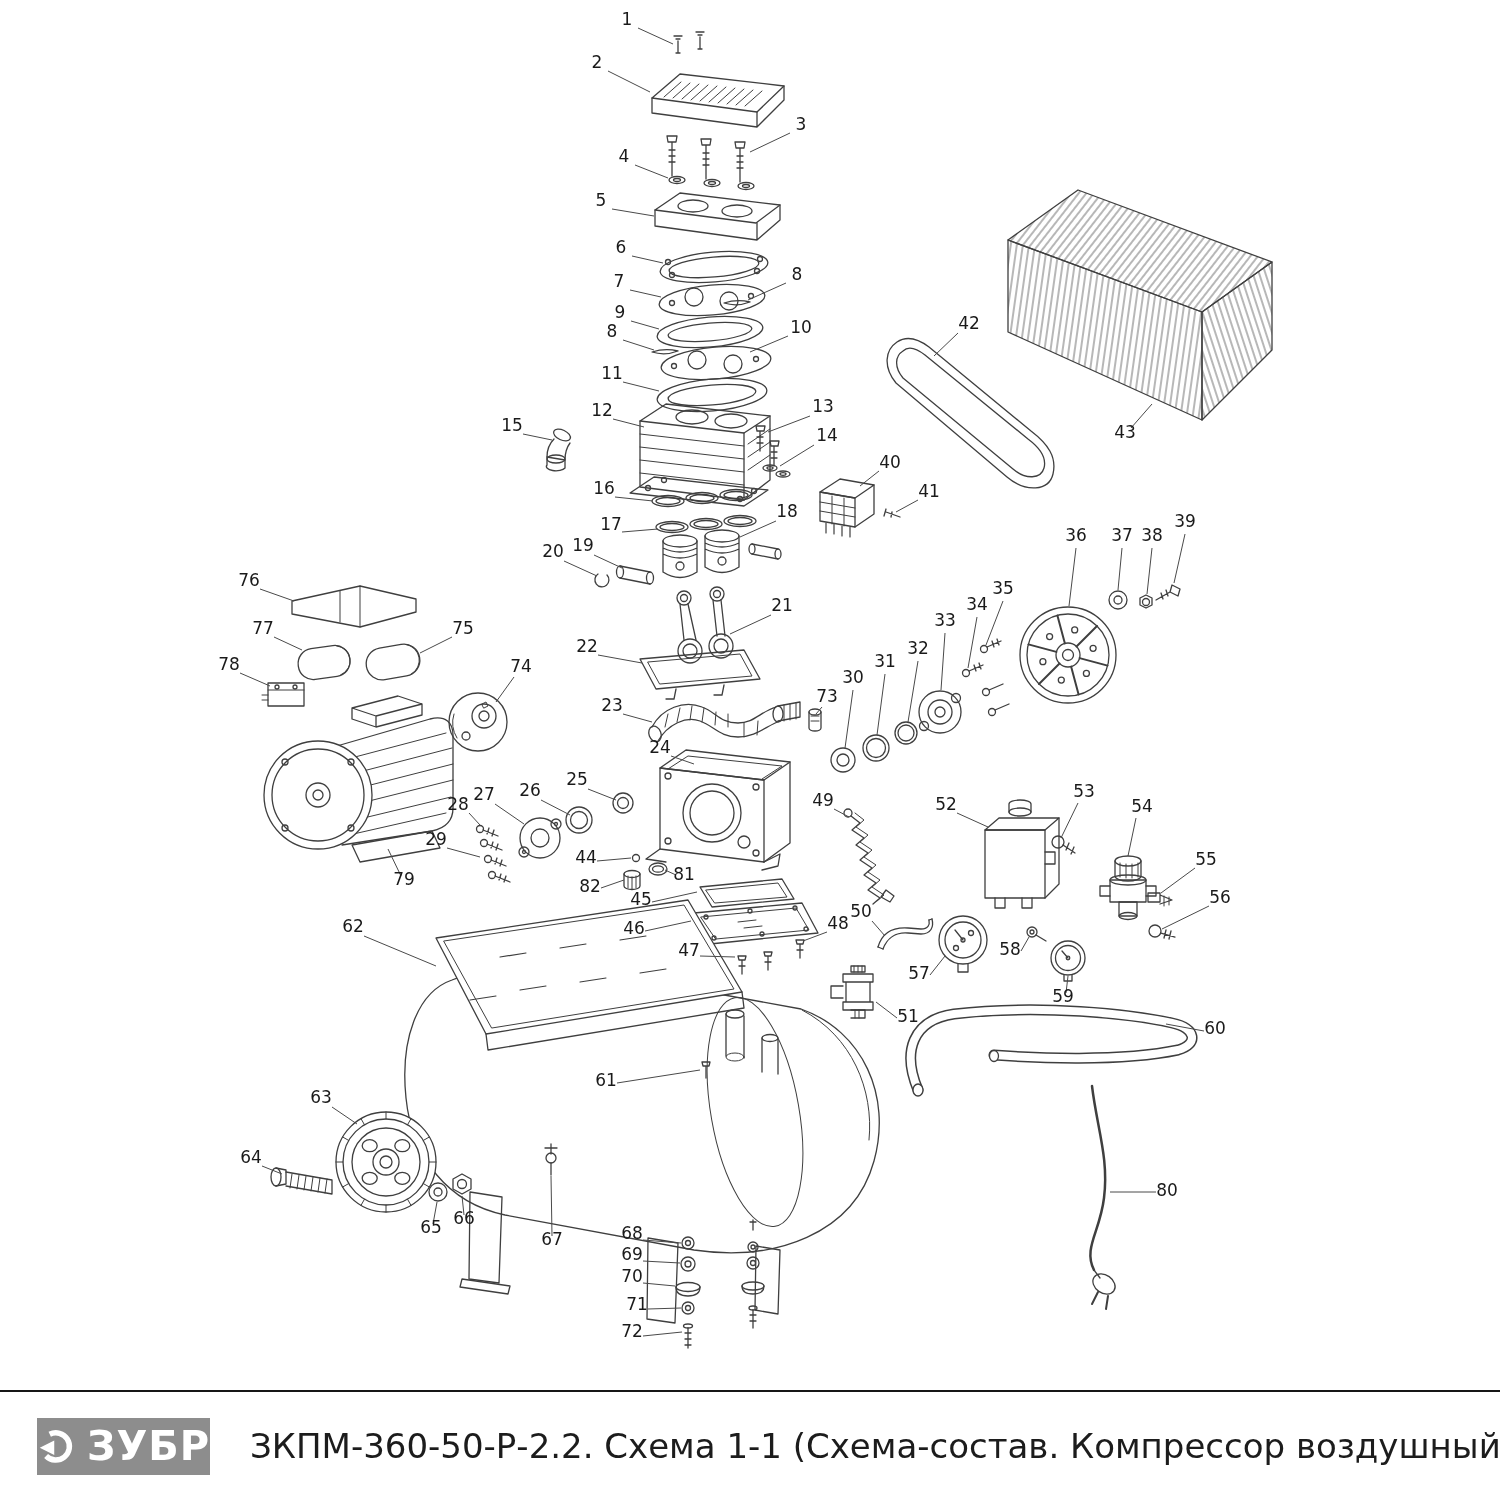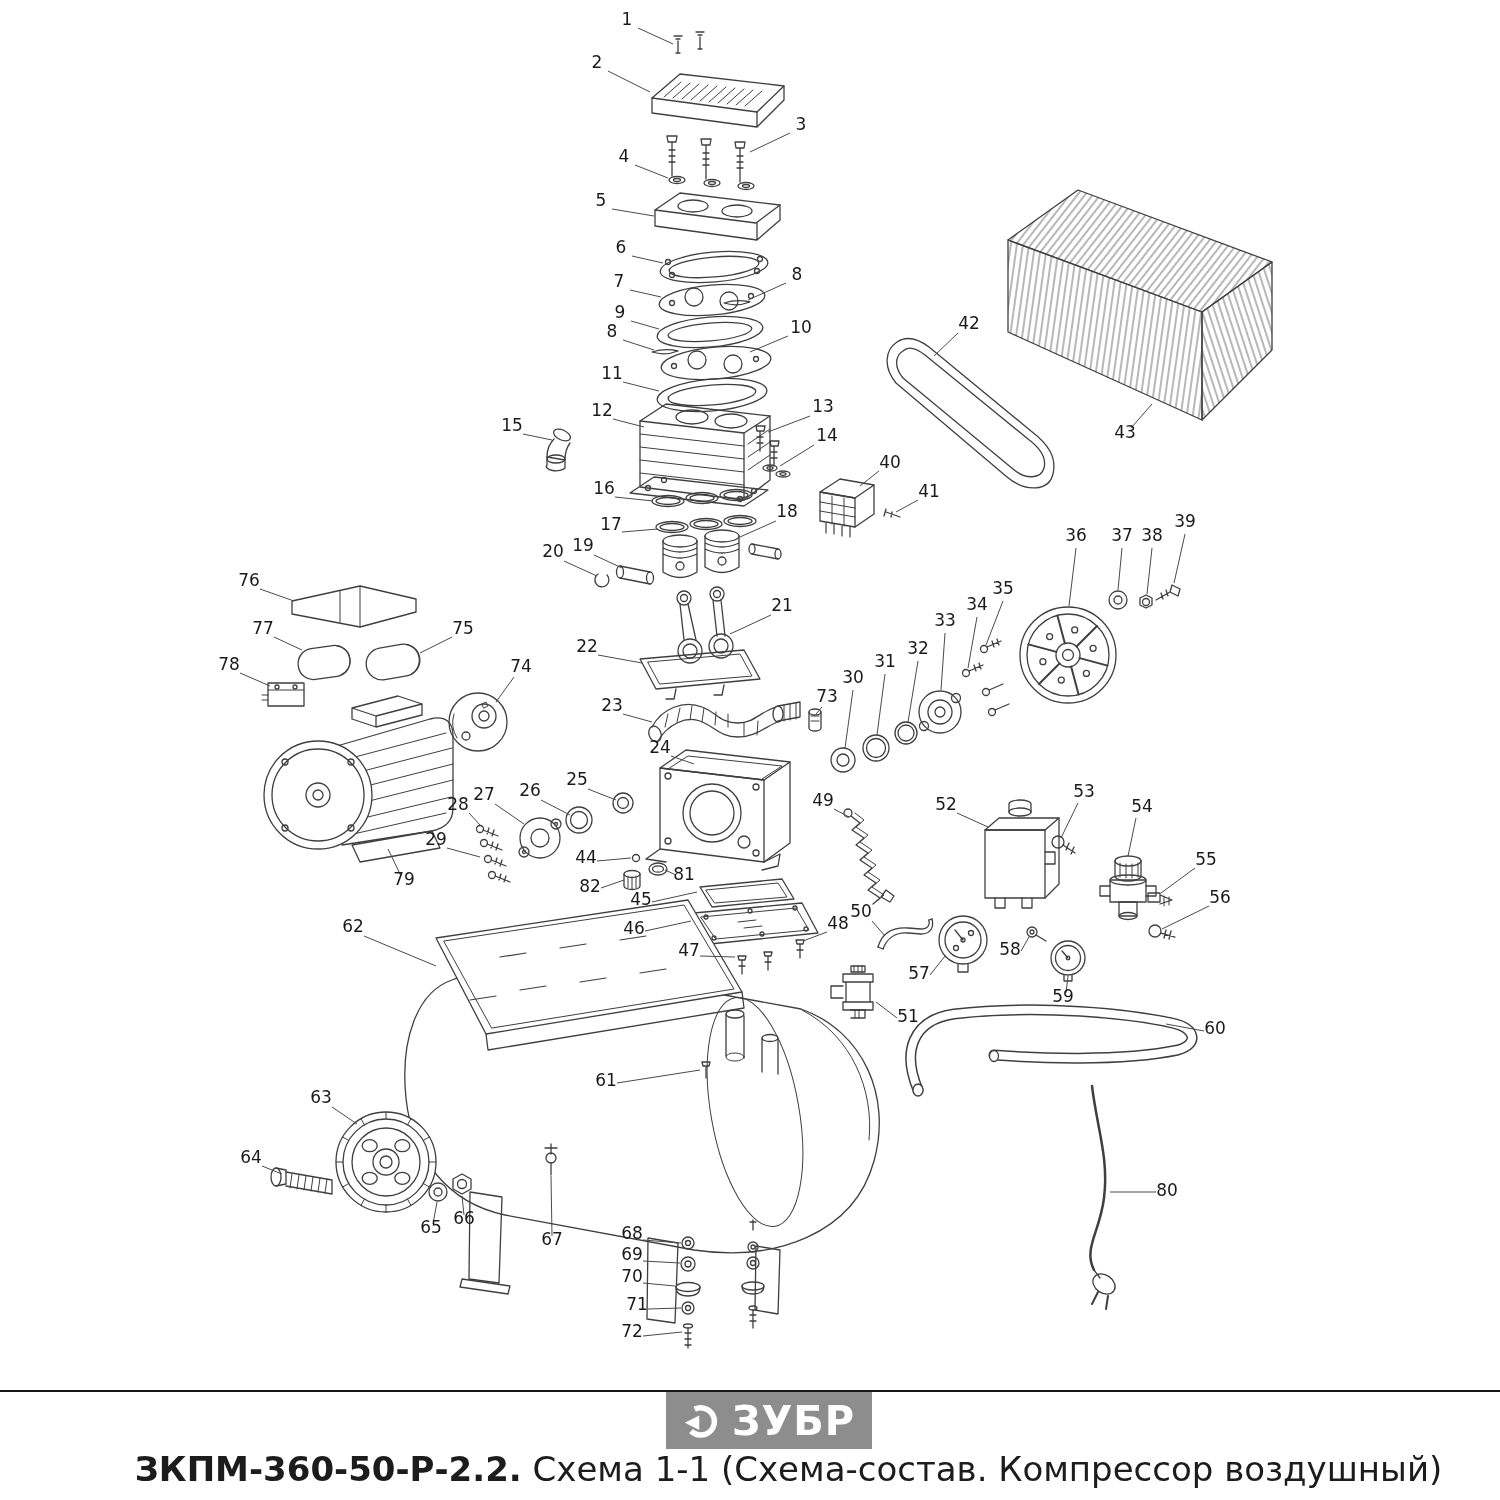--- a/index.html
+++ b/index.html
@@ -1,23 +1,23 @@
 <!DOCTYPE html>
 <html><head>
 <meta charset="utf-8">
 <style>
   html,body{margin:0;padding:0;background:#fff;}
   .page{position:relative;width:1500px;height:1500px;background:#fff;font-family:"DejaVu Sans",sans-serif;overflow:hidden;}
   svg{display:block;}
   #labels text{font-family:"DejaVu Sans",sans-serif;}
-  .footer{position:absolute;left:0;bottom:0;width:1500px;height:110px;border-top:2px solid #161616;display:flex;align-items:center;box-sizing:border-box;padding-left:37px;background:#fff;flex-direction:column;}
+  .footer{position:absolute;left:0;bottom:0;width:1500px;height:110px;border-top:2px solid #161616;display:flex;align-items:center;box-sizing:border-box;padding-left:37px;background:#fff;}
   .logo{background:#8d8d8d;width:206px;height:57px;display:flex;align-items:center;justify-content:center;gap:10px;}
   .logo-text{color:#fff;font-weight:bold;font-size:40px;letter-spacing:1px;line-height:1;}
   .title{margin-left:40px;font-size:34px;color:#1c1c1c;white-space:nowrap;}
-  .title-bold{font-weight:bold;}
+  .title-bold{font-weight:normal;}
 </style>
 </head>
 <body>
 
 <div class="page">
 
 <svg id="diagram" viewBox="0 0 1500 1390" width="1500" height="1390">
   <defs>
     <pattern id="grille" width="6" height="6" patternUnits="userSpaceOnUse" patternTransform="rotate(8)">
       <path d="M3,0 V6" stroke="#5f5f5f" stroke-width="0.9"></path>

